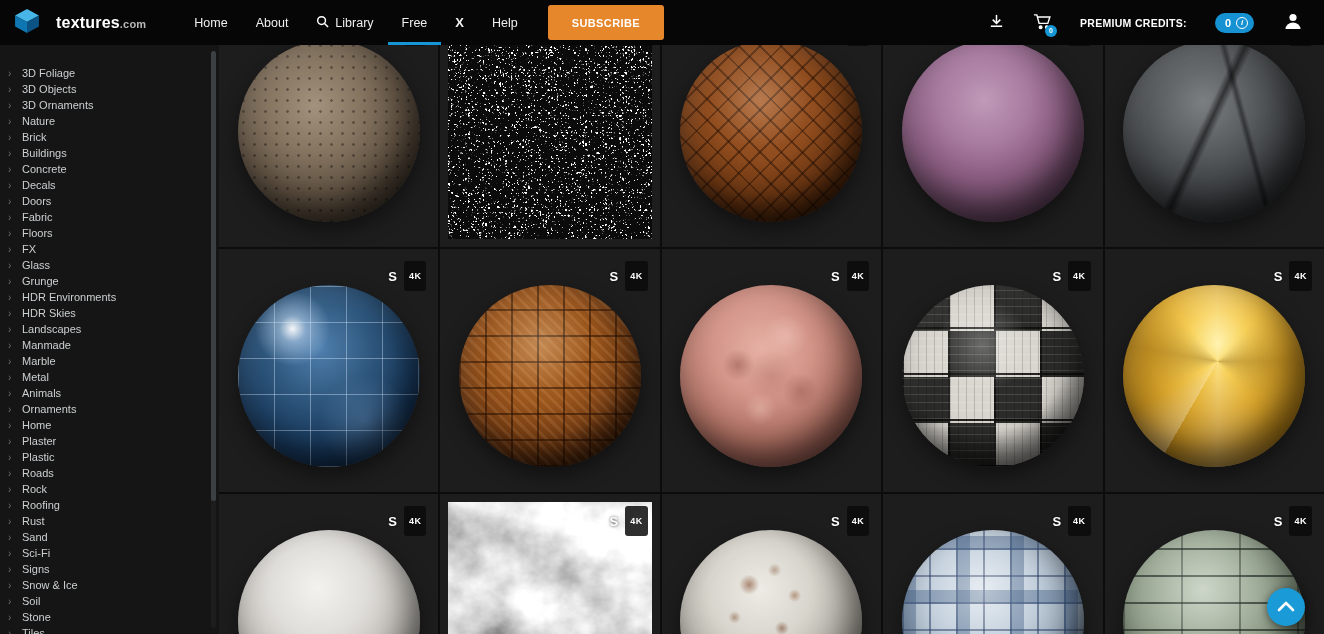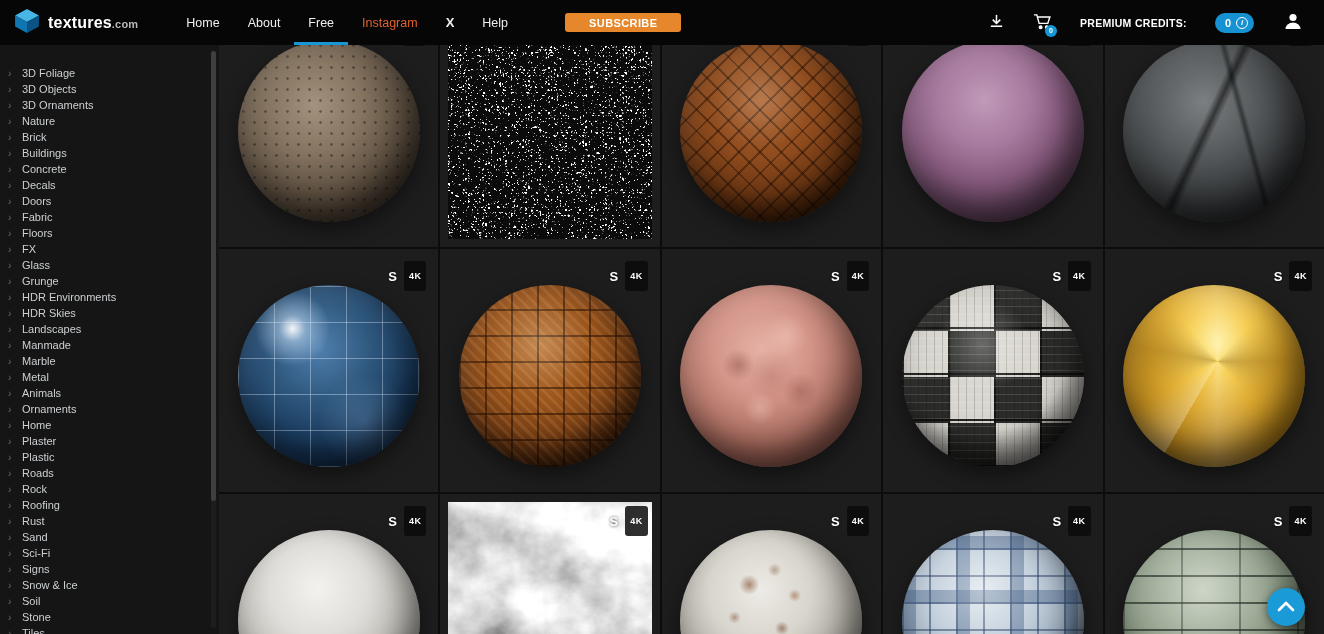--- a/index.html
+++ b/index.html
@@ -2,30 +2,30 @@
 <html><head>
 <meta charset="utf-8">
 <style>
   * { box-sizing: border-box; margin: 0; padding: 0; }
   html, body { width: 1324px; height: 634px; overflow: hidden; background: #161616;
     font-family: "Liberation Sans", sans-serif; }
 
   
   .navbar { position: fixed; top: 0; left: 0; width: 1324px; height: 45px; background: #060606;
     display: flex; align-items: center; z-index: 30; padding-left: 14px; }
-  .brand { display: flex; align-items: center; gap: 8px; cursor: pointer; }
+  .brand { display: flex; align-items: center; gap: 16px; cursor: pointer; }
   .brand-text { color: #fff; font-size: 16px; font-weight: bold; letter-spacing: .2px; }
   .brand-tld { color: #b8b8b8; font-size: 11px; font-weight: bold; }
   nav { display: flex; align-items: stretch; height: 45px; margin-left: 34px; }
   .nav-item { display: flex; align-items: center; gap: 6px; padding: 12px 14px; color: #efefef;
     font-size: 12.5px; cursor: pointer; }
   .nav-item.active { box-shadow: inset 0 -3px 0 #1796d6; }
   .nav-instagram span { color: #e2612b; }
   .nav-x { font-weight: 800; font-size: 13px; }
-  .subscribe { margin-left: 43px; height: 19px; padding: 0 24px; background: #e7872b; color: #fff;
+  .subscribe { margin-left: 16px; height: 35px; padding: 0 24px; background: #e7872b; color: #fff;
     border: none; border-radius: 3px; font-size: 11px; font-weight: bold; letter-spacing: .4px;
     font-family: "Liberation Sans", sans-serif; cursor: pointer; }
   .nav-right { margin-left: auto; display: flex; align-items: center; gap: 28px; padding-right: 20px; }
   .icon-btn { position: relative; background: none; border: none; cursor: pointer; display: flex;
     align-items: center; }
   .cart-badge { position: absolute; right: -5px; bottom: -4px; width: 12px; height: 12px;
     background: #1796d6; color: #fff; border-radius: 50%; font-size: 7px; font-weight: bold;
     display: flex; align-items: center; justify-content: center; }
   .credits-label { color: #fff; font-size: 10.5px; font-weight: bold; letter-spacing: .3px; }
   .credits-pill { height: 20px; background: #1691d1; border-radius: 10px; display: flex;
@@ -155,25 +155,29 @@
     </span>
     <span class="brand-text"><span>textures</span><span class="brand-tld">.com</span></span>
   </div>
   <nav id="main-nav">
       <div class="nav-item nav-home">
         <span>Home</span>
       </div>
       <div class="nav-item nav-about">
         <span>About</span>
       </div>
+      <div class="nav-item nav-library">
+        <span><svg width="13" height="13" viewBox="0 0 14 14" fill="none" stroke="#fff" stroke-width="1.6">
+            <circle cx="6" cy="6" r="4.2"></circle>
+            <line x1="9.2" y1="9.2" x2="13" y2="13"></line>
+          </svg></span>
+        <span>Library</span>
+      </div>
       <div class="nav-item nav-free active">
         <span>Free</span>
-      </div>
-      <div class="nav-item nav-instagram">
-        <span>Instagram</span>
       </div>
       <div class="nav-item nav-x">
         <span>X</span>
       </div>
       <div class="nav-item nav-help">
         <span>Help</span>
       </div>
     </nav>
   <button class="subscribe">SUBSCRIBE</button>
   <div class="nav-right">

